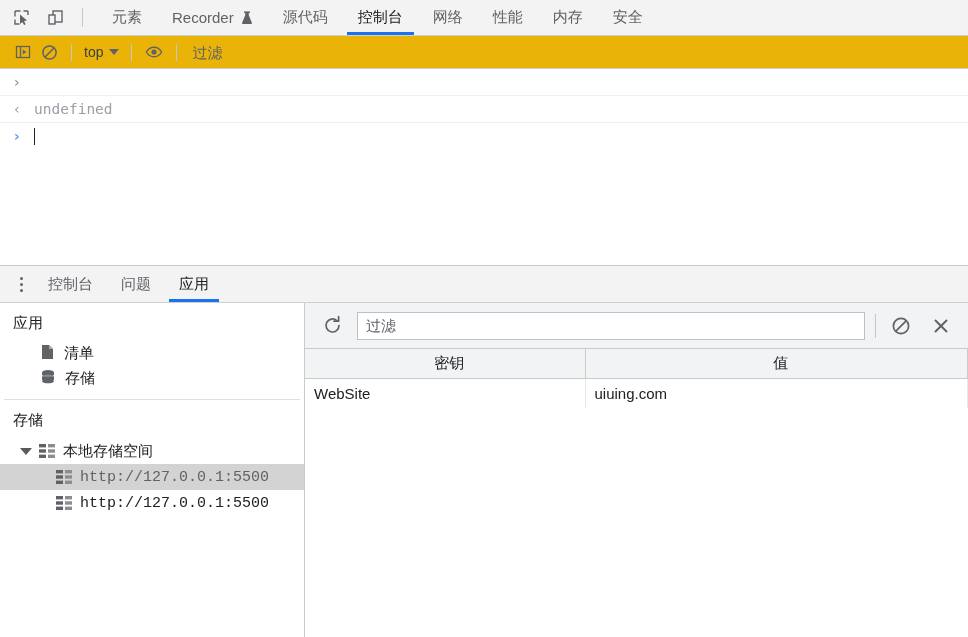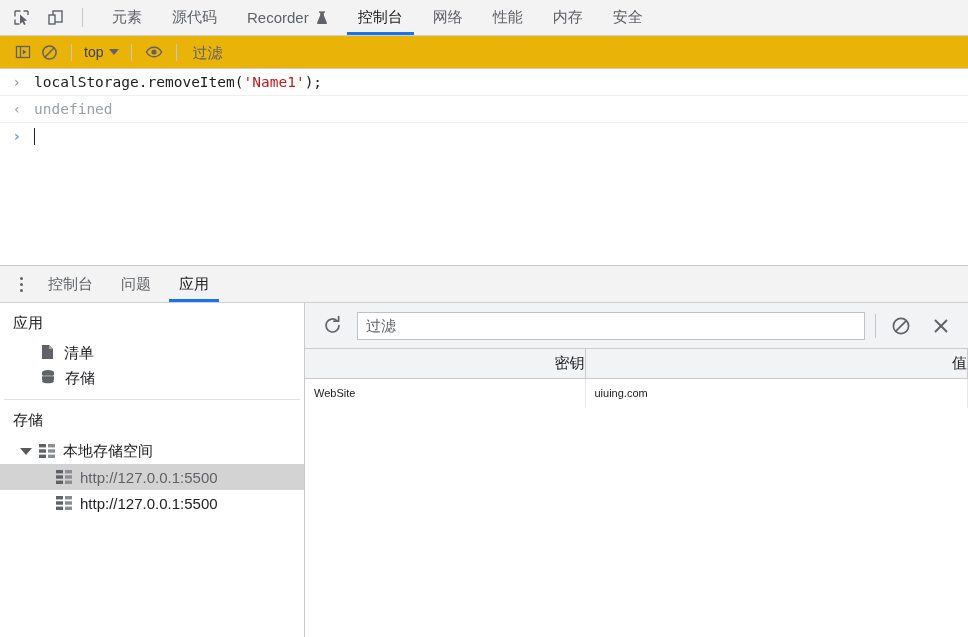--- a/index.html
+++ b/index.html
@@ -118,21 +118,21 @@
     display: flex; align-items: center; gap: 9px;
     padding: 3px 0 3px 40px; font-size: 15px; color: #202124; cursor: pointer;
     min-height: 25px;
     font-family: "Liberation Sans", sans-serif;
   }
   .tree-row {
     display: flex; align-items: center;
     padding: 3px 0 3px 20px; font-size: 15px; color: #202124; cursor: pointer; min-height: 26px;
     font-family: "Liberation Sans", sans-serif;
   }
-  .tree-row.child { padding-left: 56px; }
+  .tree-row.child { padding-left: 56px; font-family: Liberation Mono, monospace; }
   .tree-row.selected { background: #d3d3d3; color: #5f6368; }
   .tri { width:0;height:0;border-left:6px solid transparent;border-right:6px solid transparent;border-top:7px solid #5a5a5a; margin-right: 7px; flex:0 0 auto; }
   .grid-ico { margin-right: 8px; display: inline-flex; flex: 0 0 auto; }
 
   
   .storage-panel { flex: 1; display: flex; flex-direction: column; min-width: 0; background: #fff; }
   .storage-toolbar {
     height: 46px; min-height: 46px; display: flex; align-items: center;
     background: #f1f3f4; border-bottom: 1px solid #cacaca; padding: 0 12px; gap: 10px;
   }
@@ -144,28 +144,28 @@
   .st-filter input {
     width: 100%; border: none; outline: none; background: transparent;
     font-size: 15px; color: #202124;
     font-family: "Liberation Sans", sans-serif;
   }
   .st-filter input::placeholder { color: #5f6368; opacity: 1; }
   .st-sep { width: 1px; height: 24px; background: #c6c6c6; flex: 0 0 auto; }
 
   .dtable { width: 100%; border-collapse: collapse; table-layout: fixed; }
   .dtable th {
-    background: #f1f3f4; text-align: right; font-weight: normal;
+    background: #f1f3f4; text-align: center; font-weight: normal;
     font-size: 15px; color: #202124;
     padding: 5px 0 5px 9px; height: 29px;
     border-right: 1px solid #cacaca; border-bottom: 1px solid #cacaca;
     font-family: "Liberation Sans", sans-serif;
   }
   .dtable td {
-    font-size: 11px; color: #202124; padding: 4px 0 4px 9px; height: 29px;
+    font-size: 15px; color: #202124; padding: 4px 0 4px 9px; height: 29px;
     border-right: 1px solid #e8e8e8;
     white-space: nowrap; overflow: hidden; text-overflow: ellipsis;
     font-family: "Liberation Sans", sans-serif;
   }
   .dtable tbody tr:nth-child(even) { background: #f2f2f2; }
   .col-key { width: 280px; }
   .table-scroll { flex: 1; overflow: hidden; background:#fff; }
 </style>
 </head>
 <body>
@@ -187,31 +187,31 @@
           <rect x="2" y="6" width="6" height="9" stroke="#5f6368" stroke-width="1.4" fill="#f3f3f3"></rect>
         </svg>
       </div>
       <div class="vdiv"></div>
     </div>
     <div class="tabs">
       <div class="tab">
           <span>元素</span>
         </div>
       <div class="tab">
-          <span>源代码</span>
-        </div>
-      <div class="tab">
         <span>Recorder</span>
         <span class="flask">
           <svg width="12" height="14" viewBox="0 0 12 14">
             <path d="M4.2 1h3.6v3.3l3.1 7.4a1 1 0 0 1-.9 1.4H2a1 1 0 0 1-.9-1.4l3.1-7.4z" fill="#5f6368"></path>
             <rect x="3" y="0.4" width="6" height="1.4" fill="#5f6368"></rect>
           </svg>
         </span>
       </div>
+      <div class="tab">
+          <span>源代码</span>
+        </div>
       <div class="tab active">
           <span>控制台</span>
         </div>
       <div class="tab">
           <span>网络</span>
         </div>
       <div class="tab">
           <span>性能</span>
         </div>
       <div class="tab">
@@ -251,21 +251,20 @@
     </div>
     <div class="ct-sep"></div>
     <div class="filter-wrap">
       <input class="filter-input" type="text" placeholder="过滤" style="">
     </div>
   </div>
 
   <div class="console-body">
     <div class="cmsg cmsg-input">
       <span class="arrow-in">›</span>
-      <span class="code"><span>localStorage.removeItem(</span><span class="str">'Name1'</span><span>);</span></span>
     </div>
     <div class="cmsg cmsg-output">
       <span class="arrow-out">‹</span>
       <span class="undef">undefined</span>
     </div>
     <div class="cmsg">
       <span class="arrow-prompt">›</span>
       <span class="code"></span>
         <span class="caret-bar"></span>
     </div>

